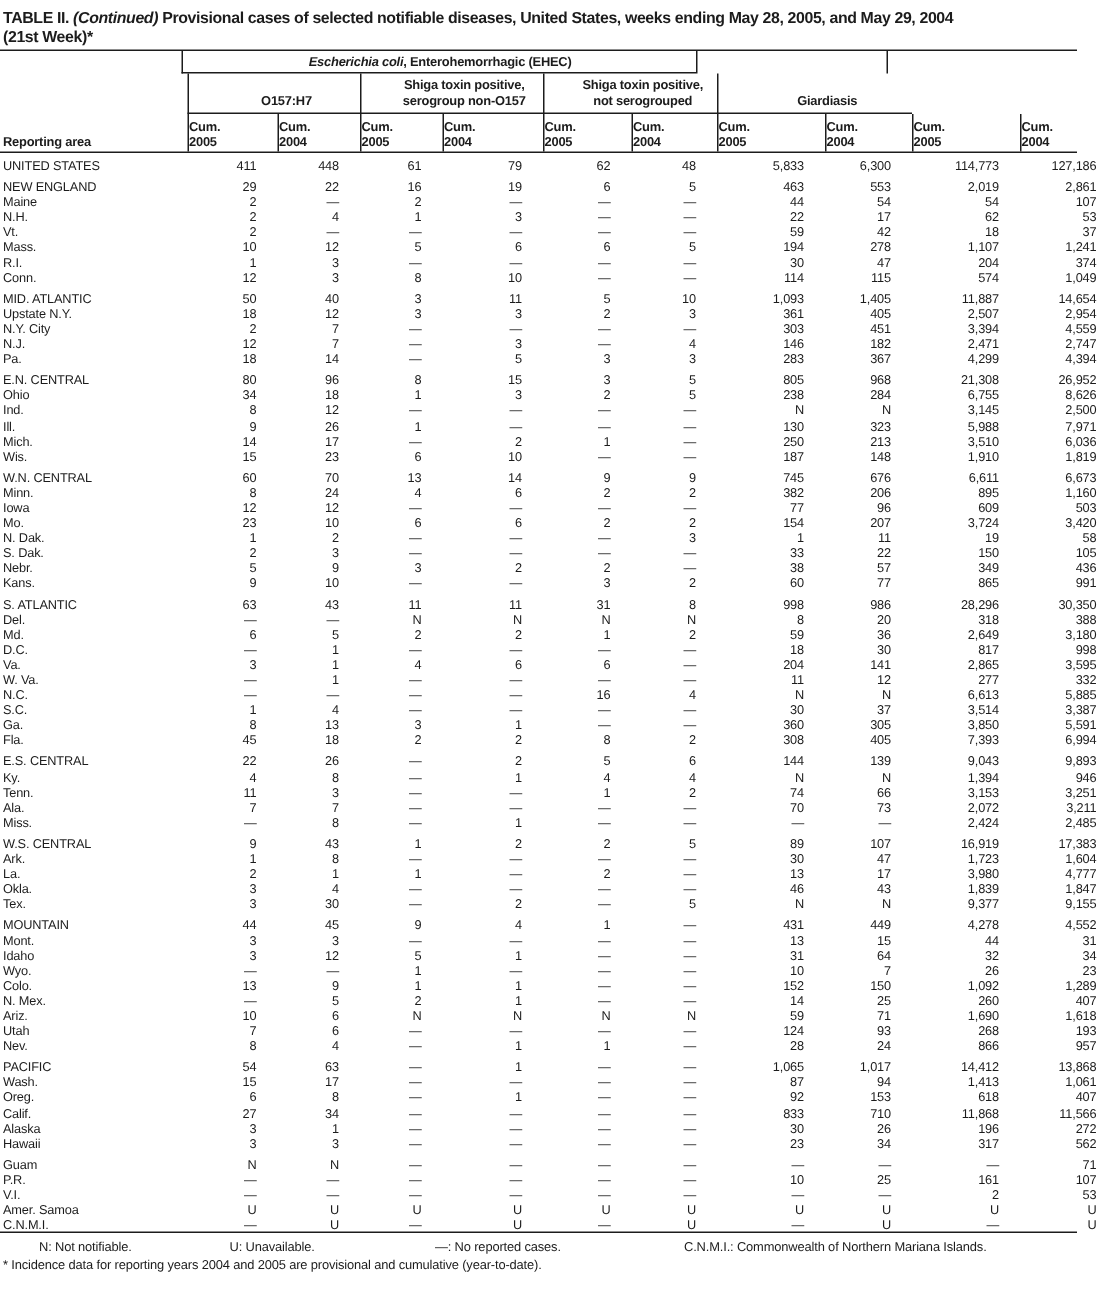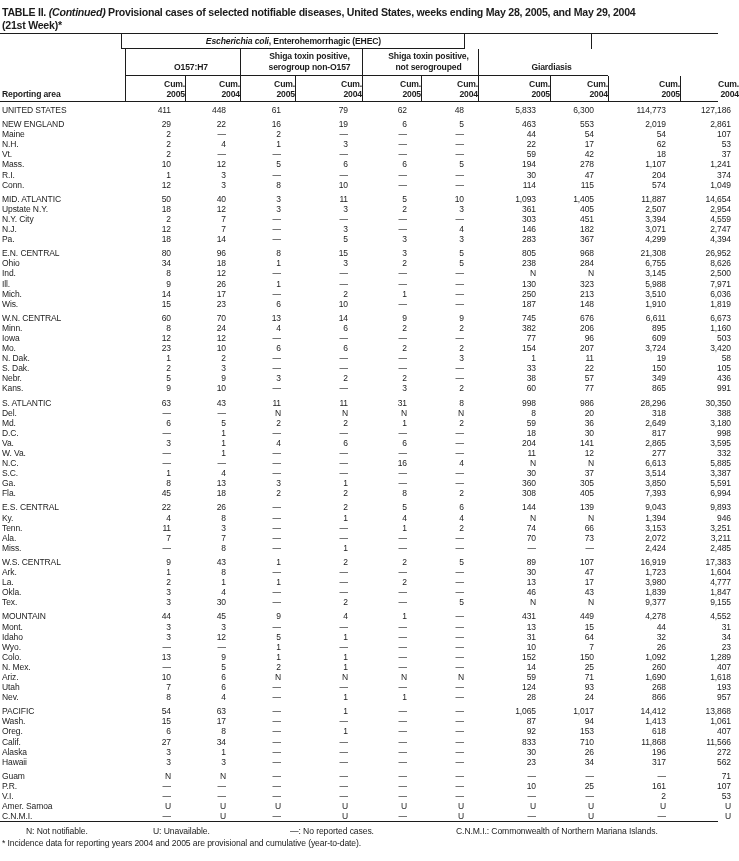--- a/index.html
+++ b/index.html
@@ -44,21 +44,21 @@
   .w-gono  { width:131px; }
   .ehec { display:flex; align-items:center; justify-content:center; }
   .ehec .ital { font-style:italic; }
   .grp {
     display:flex; flex-direction:column; justify-content:flex-end;
     align-items:center; text-align:center;
     line-height:10.5px; padding-bottom:3px;padding-left:16px;
   }
   .cum-cell {
     display:flex; flex-direction:column; justify-content:center;
-    align-items:flex-end; text-align:center; line-height:10px;
+    align-items:flex-start; text-align:center; line-height:10px;
     border-left:1px solid #1c1c1c;
   }
   .report-label {
     display:flex; align-items:flex-end;
     padding:0 0 2px 2px;
   }
 
   
   .tbody { padding-top:3px; border-bottom:1px solid #1c1c1c; }
   .section + .section { margin-top:4px; }
@@ -316,21 +316,21 @@
         <div class="trow">
           <div class="area">N.J.</div>
           <div class="c">12</div>
           <div class="c">7</div>
           <div class="c">—</div>
           <div class="c">3</div>
           <div class="c">—</div>
           <div class="c">4</div>
           <div class="c">146</div>
           <div class="c">182</div>
-          <div class="c">3,071</div>
+          <div class="c">2,471</div>
           <div class="c">2,747</div>
         </div>
         <div class="trow">
           <div class="area">Pa.</div>
           <div class="c">18</div>
           <div class="c">14</div>
           <div class="c">—</div>
           <div class="c">5</div>
           <div class="c">3</div>
           <div class="c">3</div>

